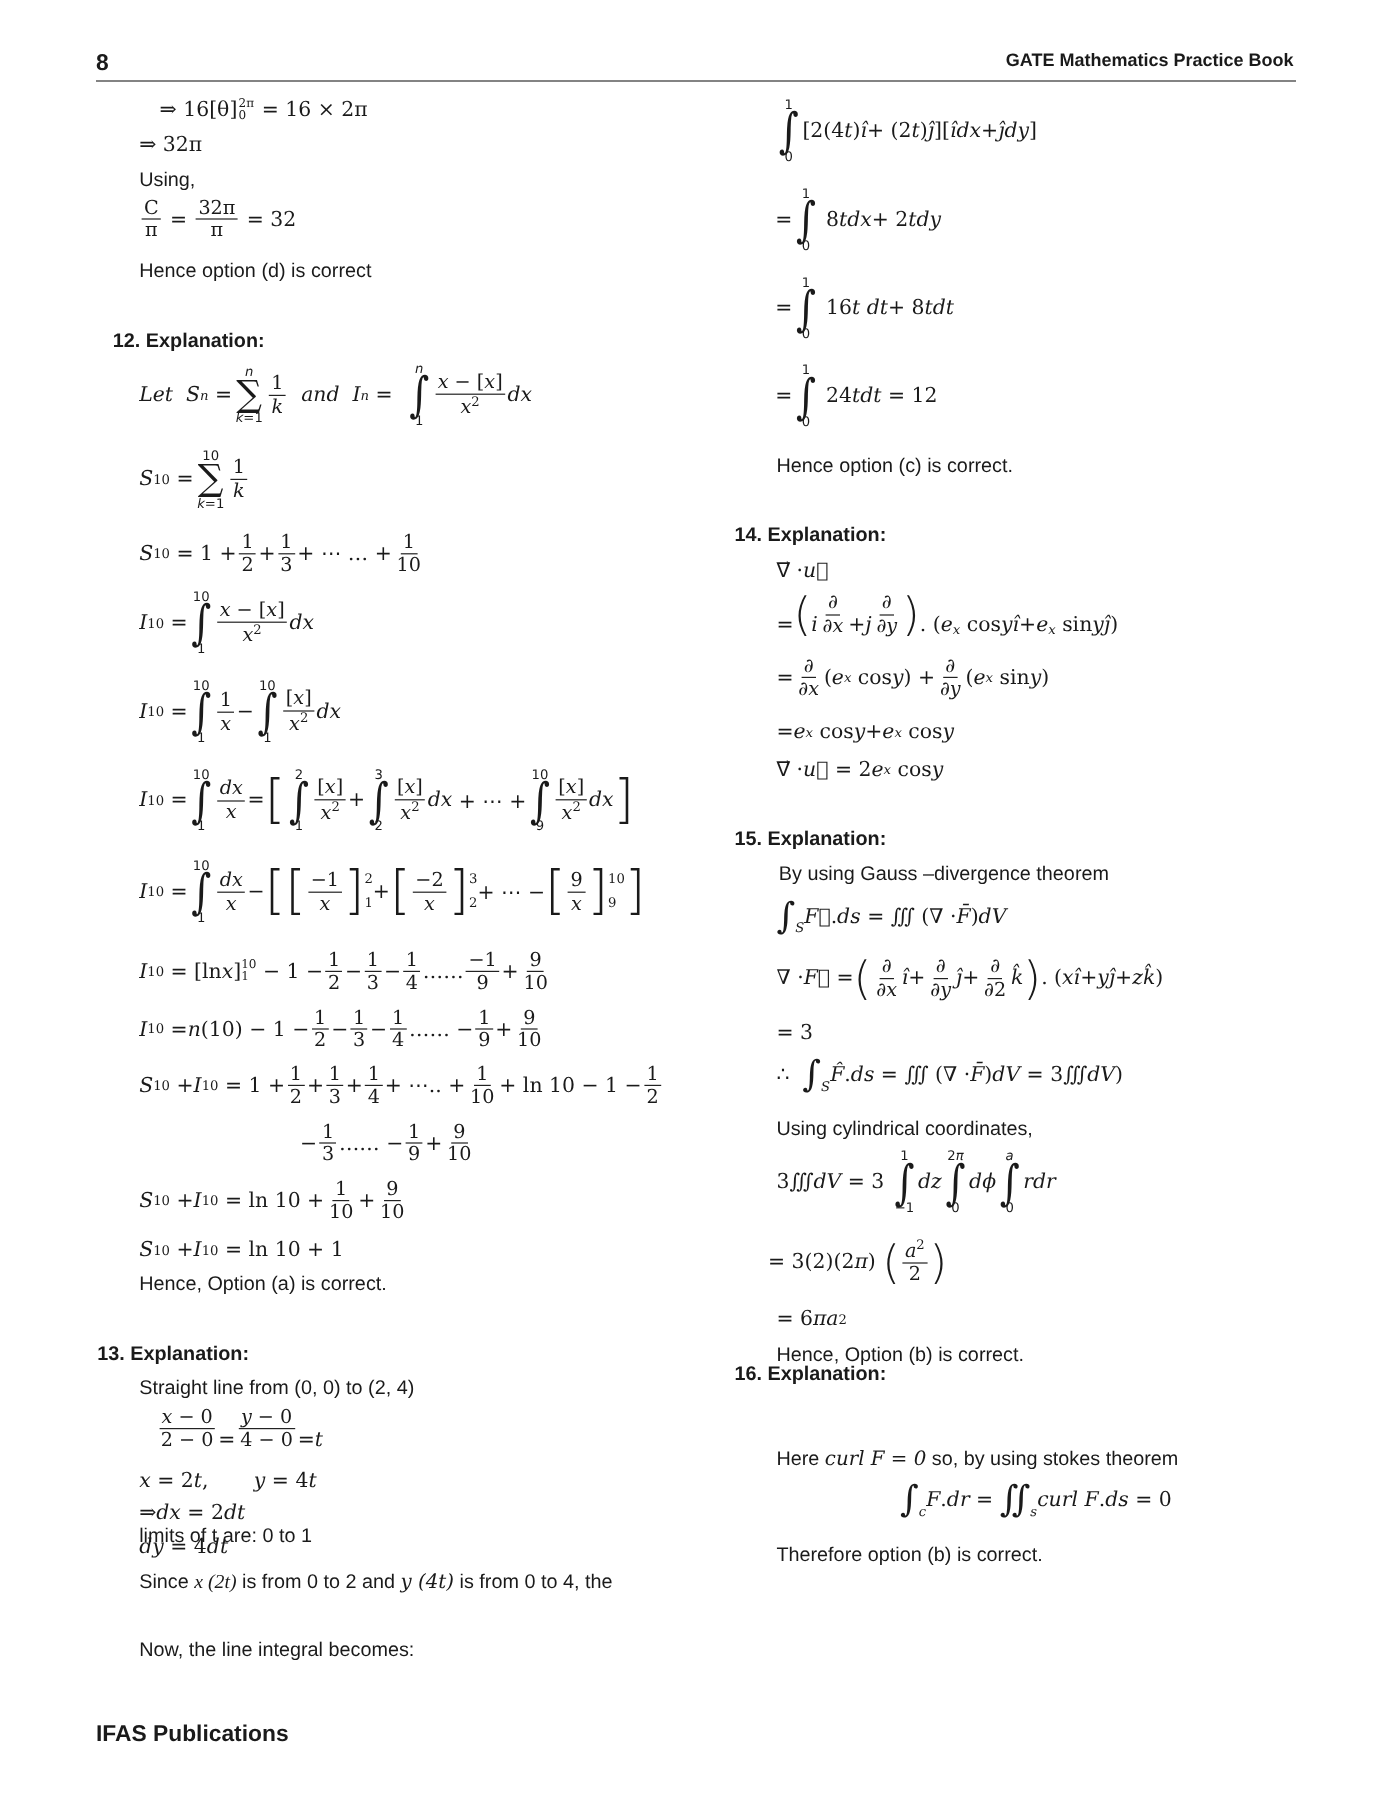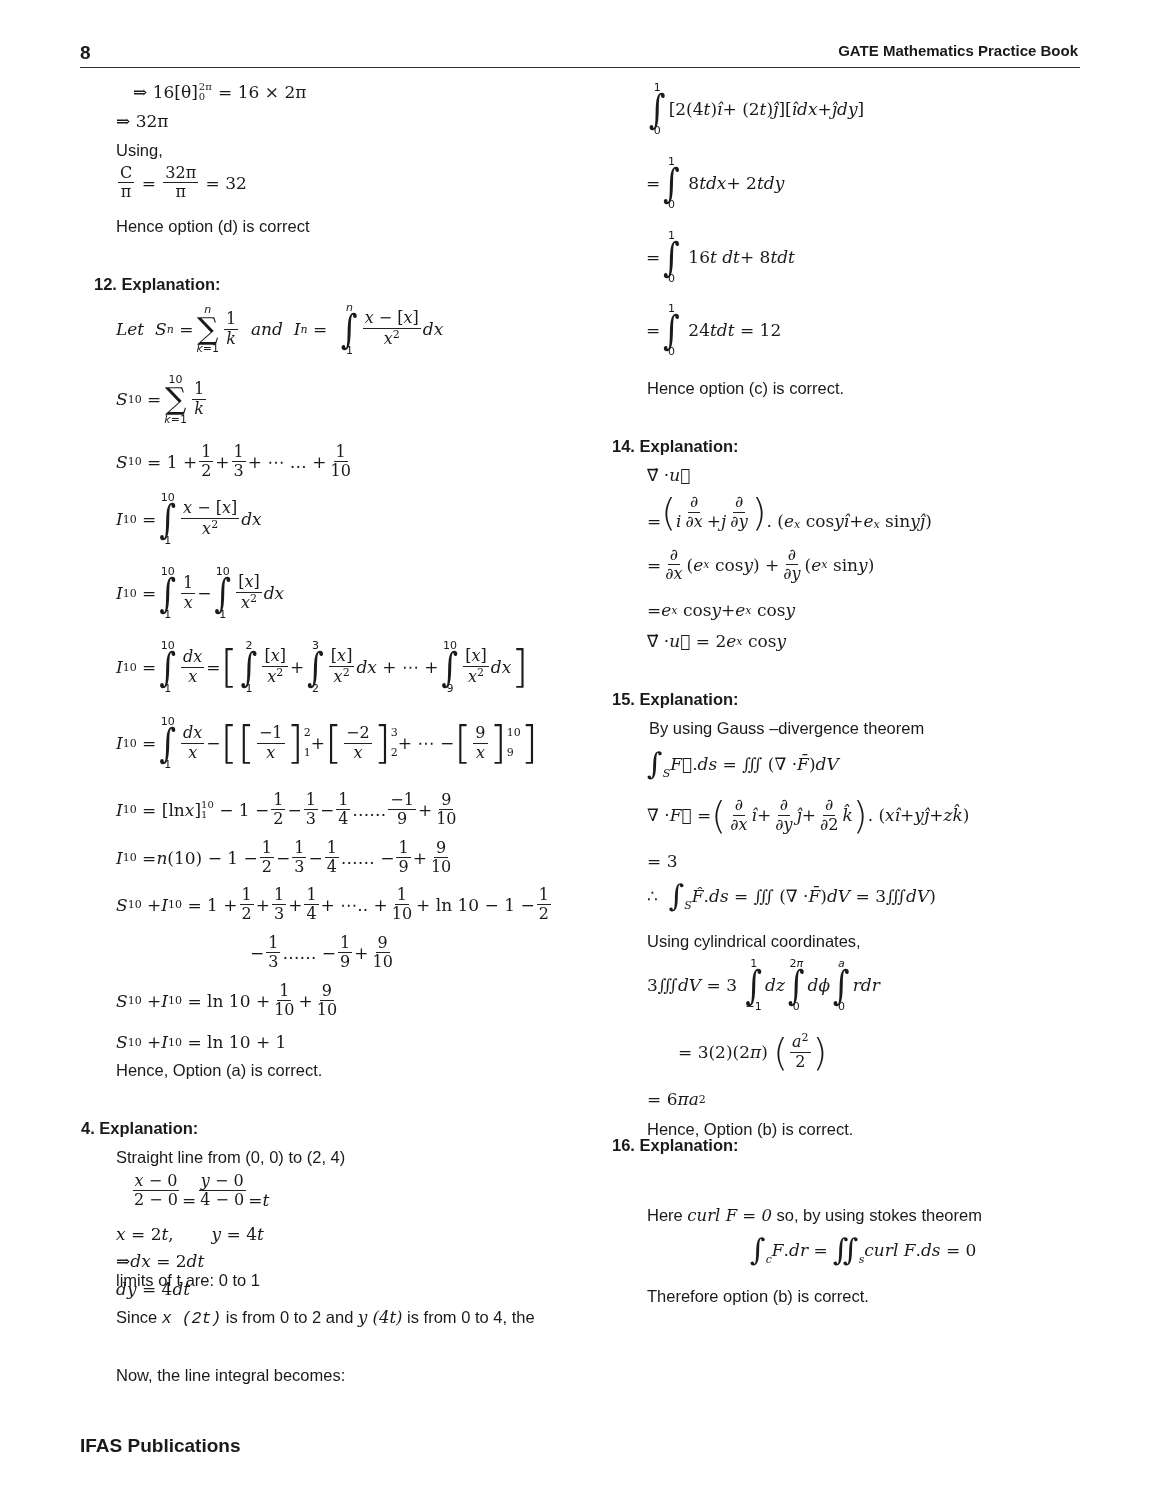--- a/index.html
+++ b/index.html
@@ -293,38 +293,38 @@
       <span class="d">10</span>
     </span>
 </div>
 
 <div class="blk m" style="left:116px;top:1032px;">
   <i>S</i><sub>10</sub>&nbsp;+ <i>I</i><sub>10</sub>&nbsp;= ln 10 + 1
 </div>
 
 <div class="blk txt" style="left:116px;top:1061px;">Hence, Option (a) is correct.</div>
 
-<div class="blk sec" style="left:81px;top:1119px;">4.  Explanation:</div>
+<div class="blk sec" style="left:81px;top:1119px;">13.  Explanation:</div>
 <div class="blk txt" style="left:116px;top:1148px;">Straight line from (0, 0) to (2, 4)</div>
 
 <div class="blk m" style="left:130px;top:1172px;align-items:flex-end;">
   <span class="fr">
       <span class="n"><i>x</i> − 0</span>
       <span class="d">2 − 0</span>
     </span>=<span class="fr">
       <span class="n"><i>y</i> − 0</span>
       <span class="d">4 − 0</span>
     </span>= <i>t</i>
 </div>
 <div class="blk m" style="left:116px;top:1224px;"><i>x</i>&nbsp;= 2<i>t</i>,&nbsp;&nbsp;&nbsp;&nbsp;&nbsp;&nbsp;&nbsp;<i>y</i>&nbsp;= 4<i>t</i></div>
 <div class="blk m" style="left:116px;top:1251px;">⇒ <i>dx</i>&nbsp;= 2<i>dt</i></div>
 <div class="blk m" style="left:116px;top:1279px;"><i>dy</i>&nbsp;= 4<i>dt</i></div>
 
 <div class="blk txt" style="left:116px;top:1308px;">
-  <span>Since </span><span style="font-family:Liberation Mono, monospace;font-style:italic;text-align:center;">x (2t)</span><span> is from 0 to 2 and </span><span style="font-family:'DejaVu Serif',serif;font-style:italic;">y (4t)</span><span> is from 0 to 4, the</span>
+  <span>Since </span><span style="font-family:Liberation Serif, serif;font-style:italic;text-align:center;">x (2t)</span><span> is from 0 to 2 and </span><span style="font-family:'DejaVu Serif',serif;font-style:italic;">y (4t)</span><span> is from 0 to 4, the</span>
 </div>
 <div class="blk txt" style="left:116px;top:1271px;">limits of t are: 0 to 1</div>
 <div class="blk txt" style="left:116px;top:1366px;">Now, the line integral becomes:</div>
 
 <div class="blk m" style="left:646px;top:82px;">
   <span class="big">
       <span class="lim">1</span>
       <span class="ints">∫</span>
       <span class="lim">0</span>
     </span>[2(4<i>t</i>)<i>î</i> + (2<i>t</i>)<i>ĵ</i>][<i>î</i><i>dx</i> + <i>ĵ</i><i>dy</i>]
@@ -408,21 +408,21 @@
       <span class="lim">2<i>π</i></span>
       <span class="ints">∫</span>
       <span class="lim">0</span>
     </span><i>dϕ</i>
   <span class="big">
       <span class="lim"><i>a</i></span>
       <span class="ints">∫</span>
       <span class="lim">0</span>
     </span><i>rdr</i>
 </div>
-<div class="blk m" style="left:678px;top:1032px;">
+<div class="blk m" style="left:640px;top:1032px;">
   = 3(2)(2<i>π</i>)&nbsp;<span class="paren">(</span><span class="fr">
       <span class="n"><i>a</i><sup>2</sup></span>
       <span class="d" style="border:none;">2</span>
     </span><span class="paren">)</span>
 </div>
 <div class="blk m" style="left:647px;top:1089px;">= 6 <i>πa</i><sup>2</sup></div>
 <div class="blk txt" style="left:647px;top:1120px;">Hence, Option (b) is correct.</div>
 
 <div class="blk sec" style="left:612px;top:1136px;">16.  Explanation:</div>
 <div class="blk txt" style="left:647px;top:1206px;">

